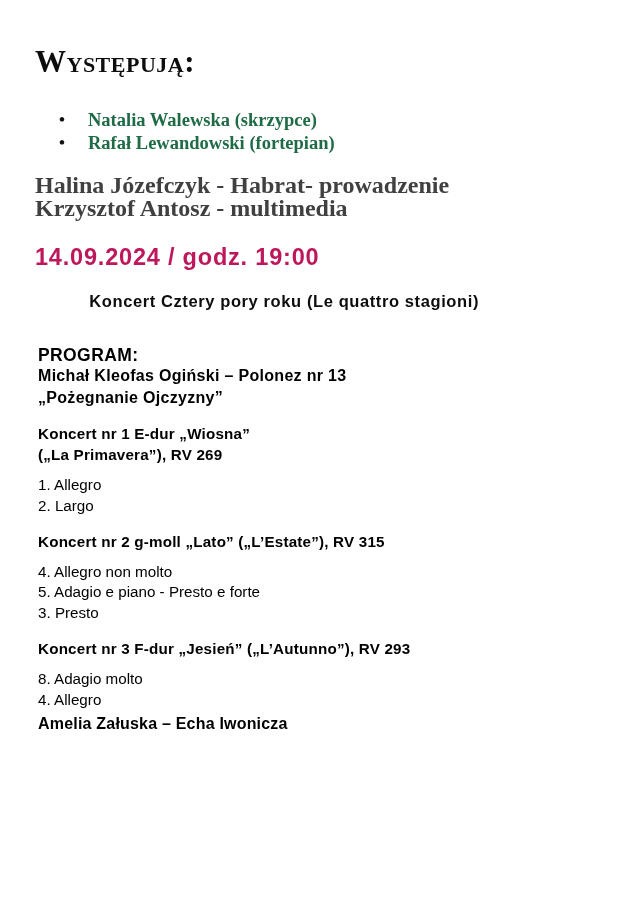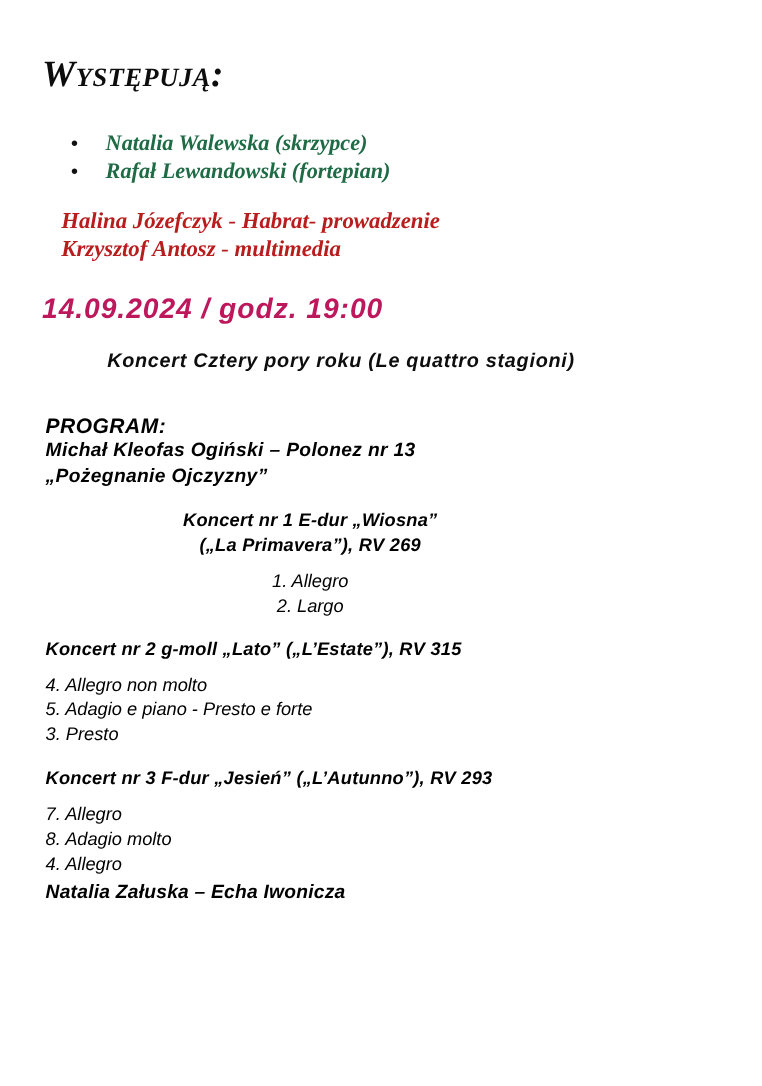--- a/index.html
+++ b/index.html
@@ -14,21 +14,20 @@
     font-family: "Liberation Sans", sans-serif;
     color: #000000;
   }
   .page {
     position: relative;
     box-sizing: border-box;
     width: 509px;
     height: 905px;
     padding: 46px 30px 0 35px;
     background: #ffffff;
-    font-style: italic;
   }
   p, h1, h2, h3, ul { margin: 0; padding: 0; }
 
   
   .main-heading {
     font-family: "Liberation Serif", serif;
     font-weight: bold;
     font-variant: small-caps;
     font-size: 31px;
     line-height: 32px;
@@ -56,24 +55,23 @@
     top: -1px;
     color: #111111;
     font-size: 17px;
   }
 
   
   .staff {
     margin-top: 19px;
     font-family: "Liberation Serif", serif;
     font-weight: bold;
-    font-size: 19px;
+    font-size: 24px;
     line-height: 22.5px;
-    color: #b91c1c;
-    margin-left: 16px;
+    color: #404040;
   }
 
   
   .date-heading {
     margin-top: 25px;
     font-size: 23.5px;
     line-height: 26px;
     font-weight: bold;
     letter-spacing: 0.8px;
     color: #be185d;
@@ -100,21 +98,21 @@
   }
   .opening-line {
     font-size: 16px;
     line-height: 21.5px;
     font-weight: bold;
     letter-spacing: 0.3px;
   }
   .opening-line:first-of-type { margin-top: 2px; }
 
   .work { margin-top: 14px; }
-  .work.first { margin-top: 15px; text-align: center; }
+  .work.first { margin-top: 15px; }
   .work-title {
     font-size: 15.2px;
     line-height: 21px;
     font-weight: bold;
     letter-spacing: 0.2px;
   }
   .movements { margin-top: 10px; }
   .movement {
     font-size: 15.2px;
     line-height: 20.8px;
@@ -174,23 +172,22 @@
       <div class="movements">
         <p class="movement">4. Allegro non molto</p>
         <p class="movement">5. Adagio e piano - Presto e forte</p>
         <p class="movement">3. Presto</p>
       </div>
     </div>
 
     <div class="work">
       <p class="work-title">Koncert nr 3 F-dur „Jesień” („L’Autunno”), RV 293</p>
       <div class="movements">
-        <p class="movement">7. Allegro</p>
         <p class="movement">8. Adagio molto</p>
         <p class="movement">4. Allegro</p>
       </div>
     </div>
 
 
-    <p class="closing-piece">Natalia Załuska – Echa Iwonicza</p>
+    <p class="closing-piece">Amelia Załuska – Echa Iwonicza</p>
   </section>
 
 </main>
 
 </body></html>

